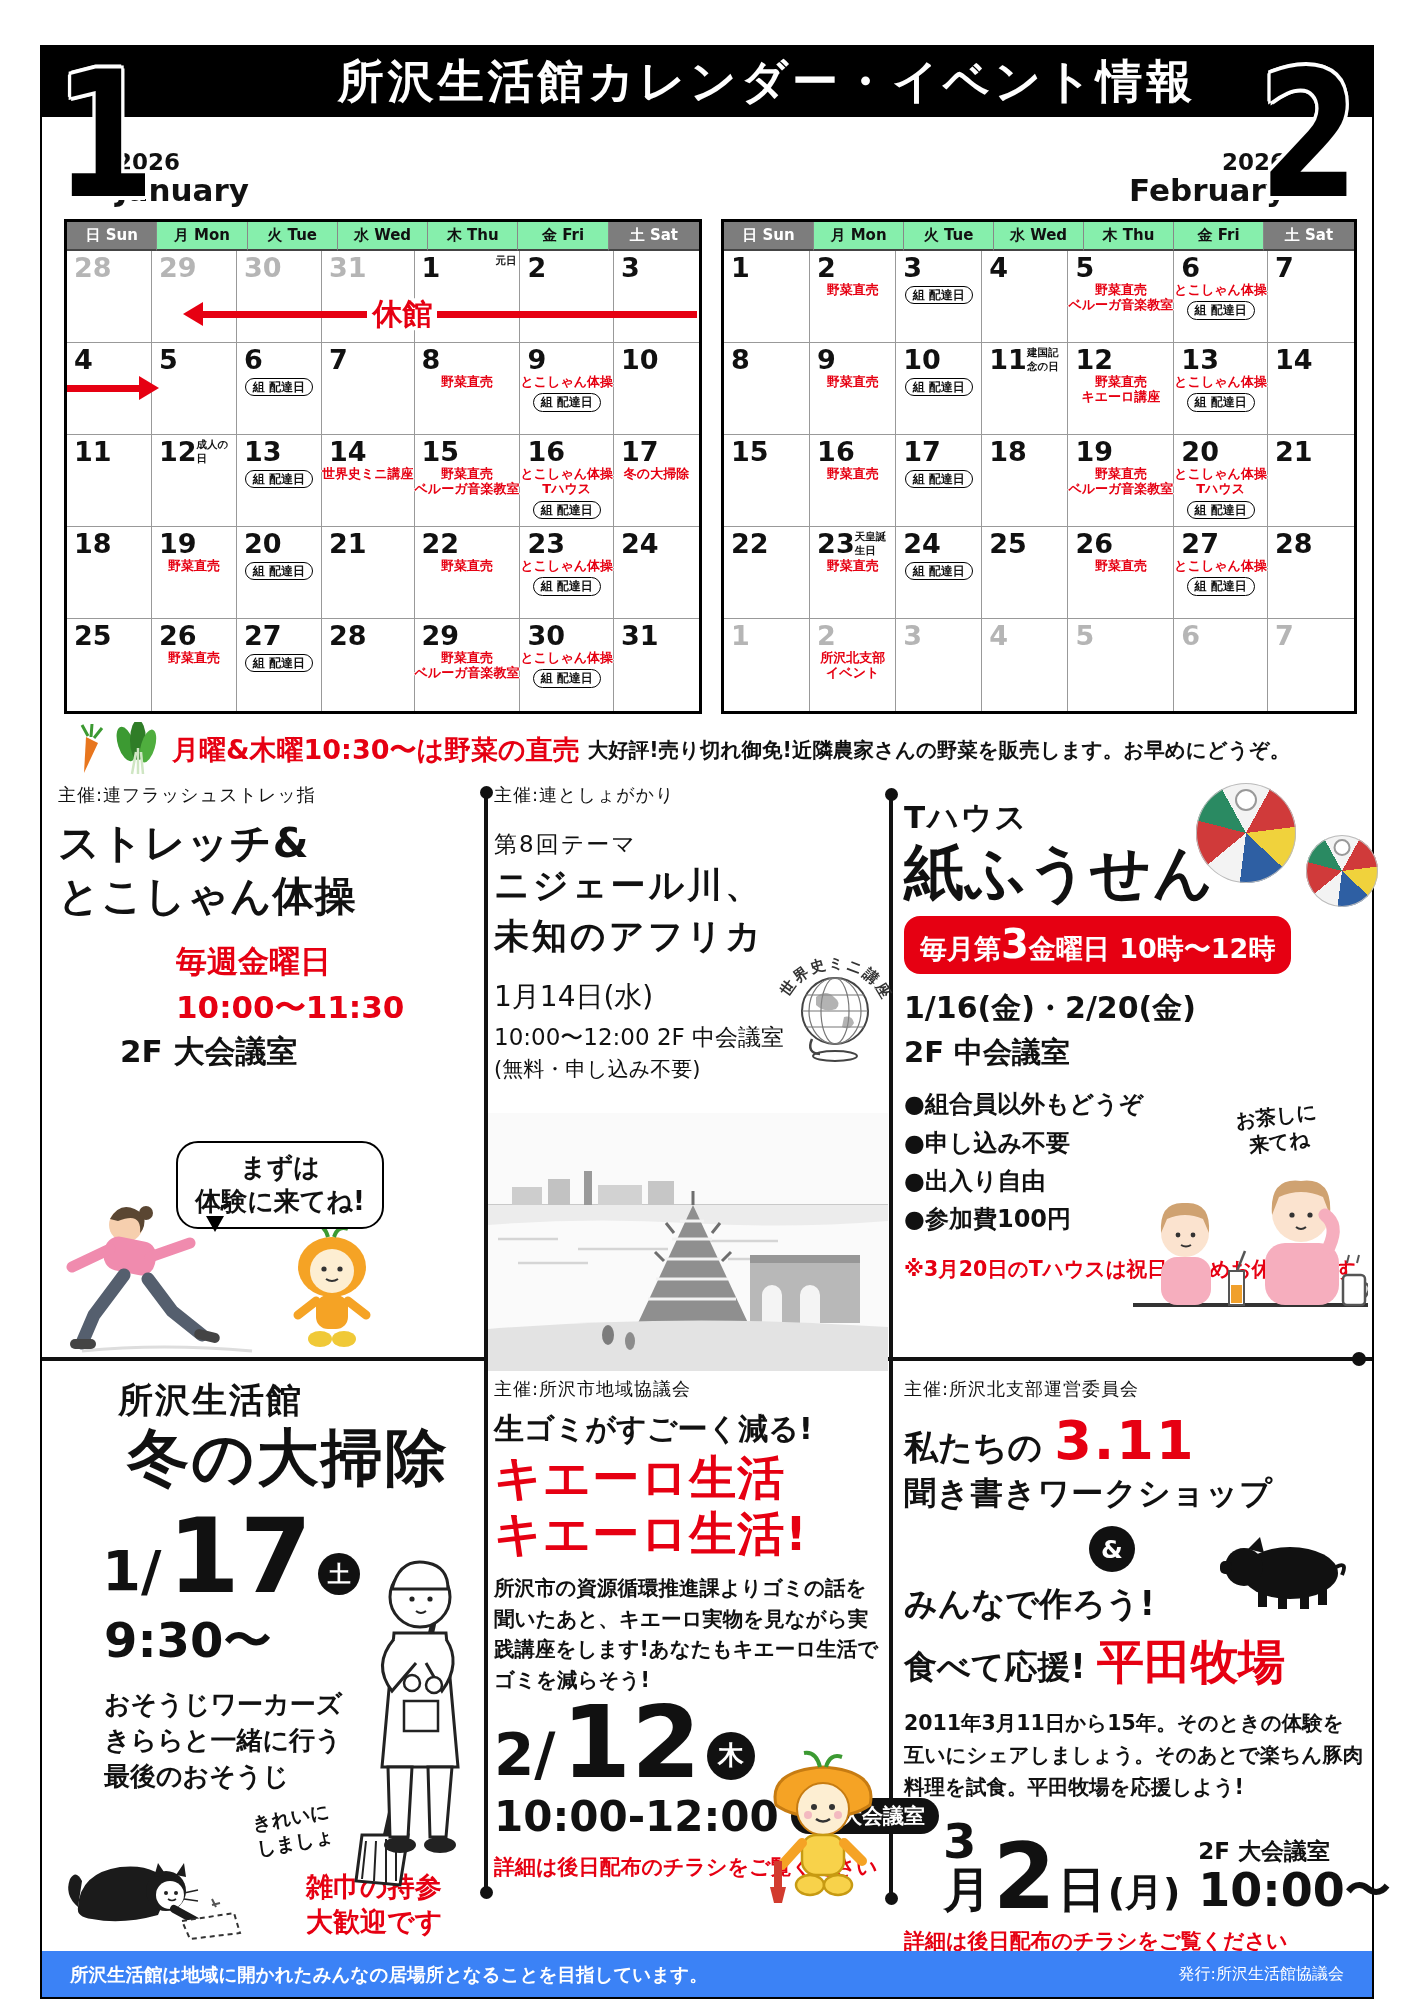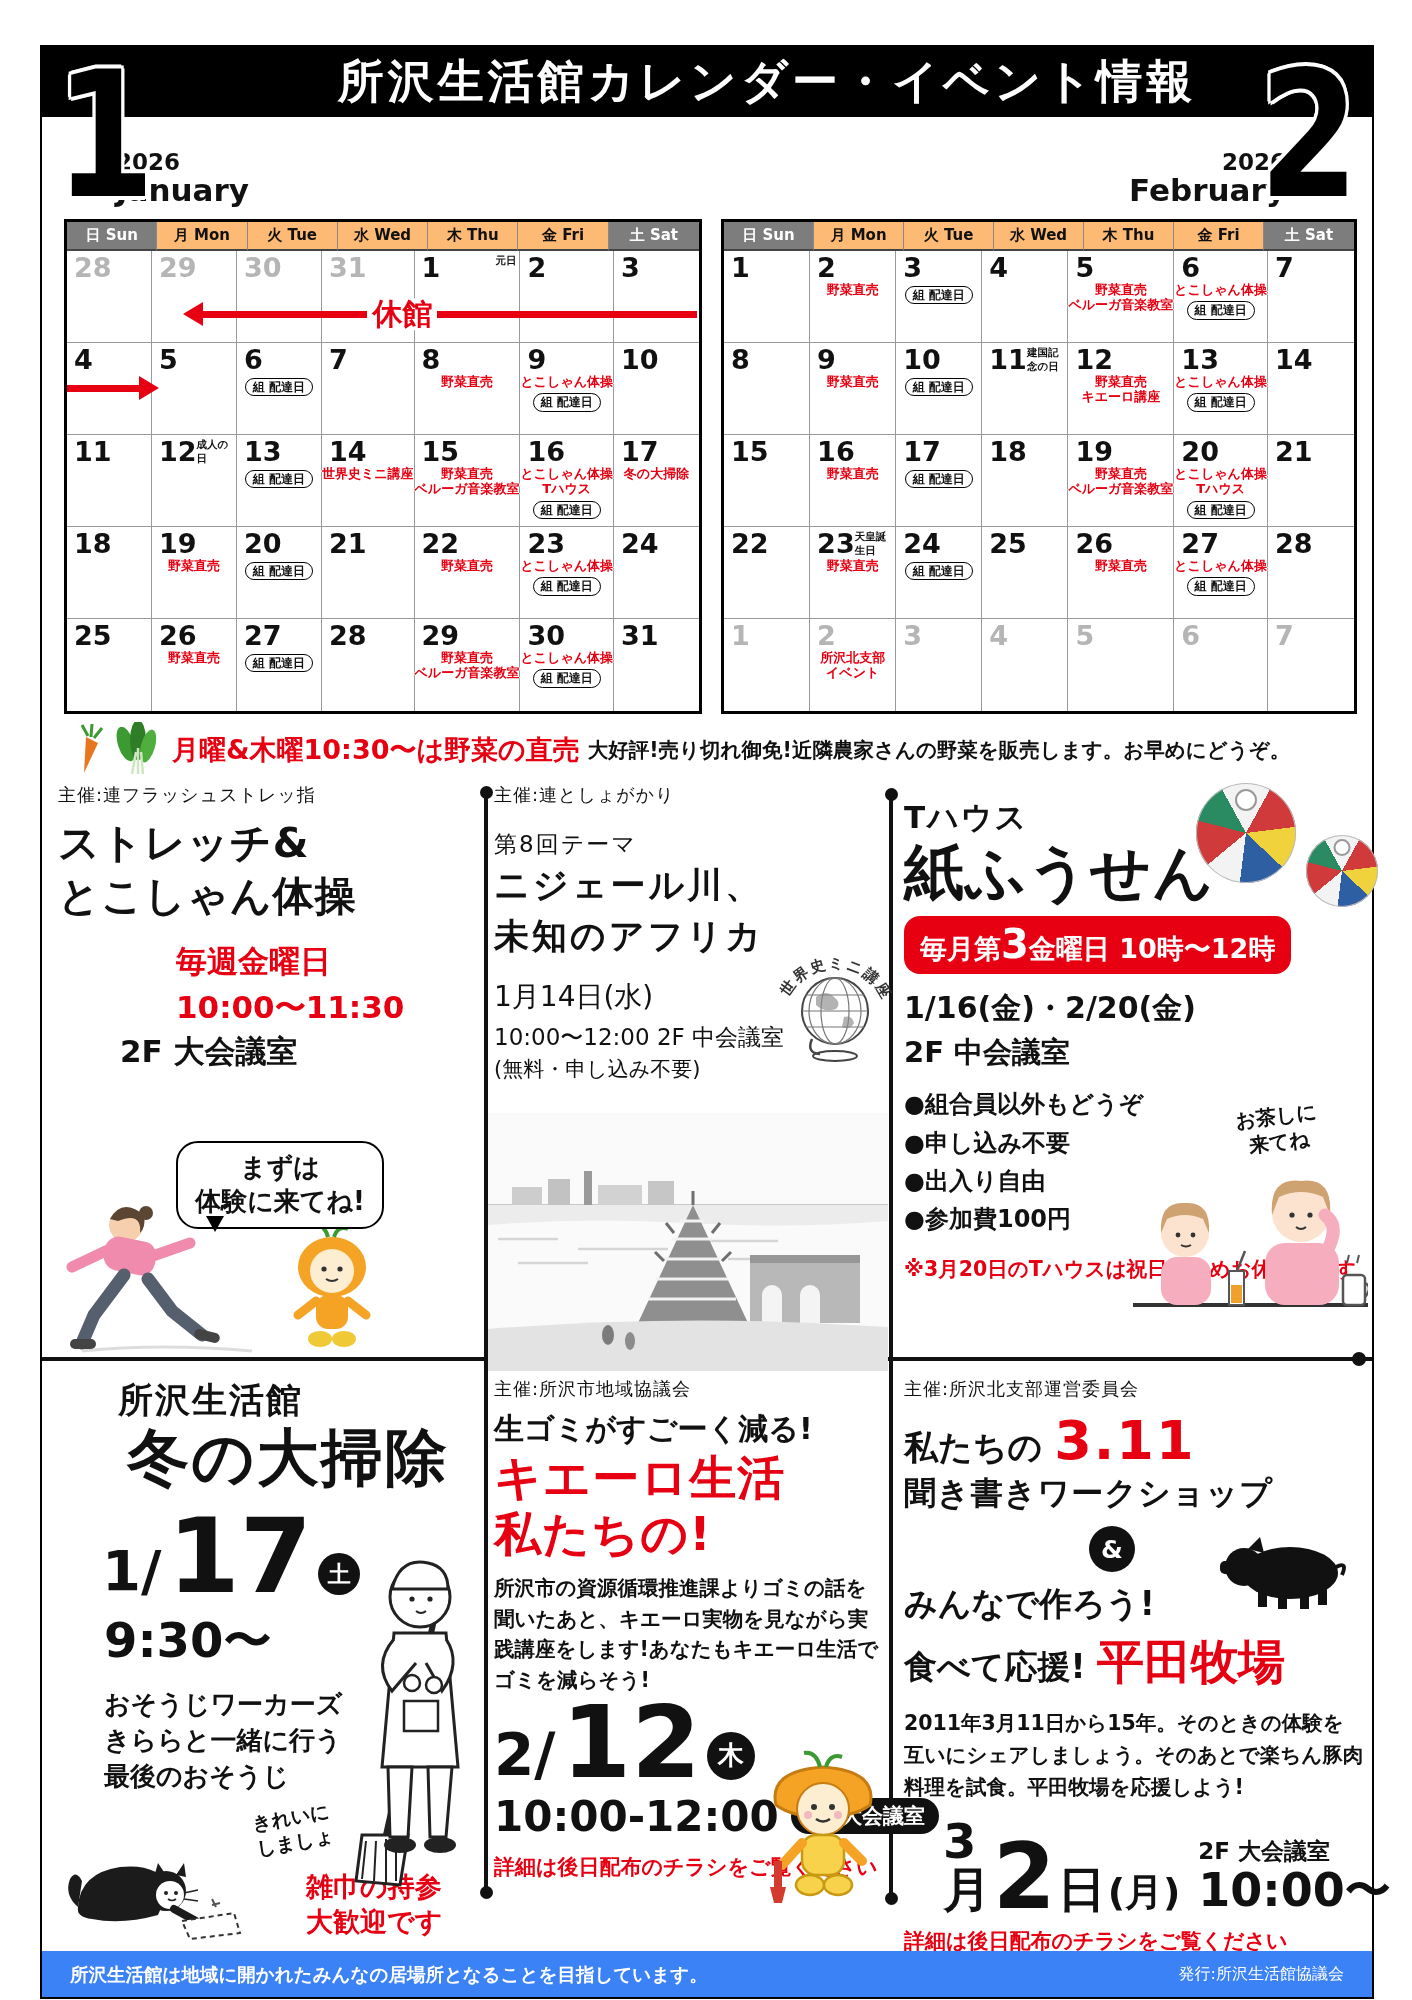--- a/index.html
+++ b/index.html
@@ -15,21 +15,21 @@
   .mlabel{position:absolute;top:103px;font-weight:900;line-height:1.05;}
   .mlabel.left{left:74px;}
   .mlabel.right{right:86px;text-align:right;}
   .mlabel .yr{font-size:23px;}
   .mlabel .mo{font-size:31px;}
   
   .calendar{position:absolute;top:172px;border:3px solid #000;background:#fff;}
   .calendar.jan{left:22px;width:632px;}
   .calendar.feb{left:679px;width:630px;}
   .cal-head{display:grid;grid-template-columns:repeat(7,1fr);}
-  .cal-hd{background:#fdba74;border-right:1px solid #888;border-bottom:2px solid #444;font-weight:bold;font-size:15px;text-align:center;padding:4px 0;}
+  .cal-hd{background:#86efac;border-right:1px solid #888;border-bottom:2px solid #444;font-weight:bold;font-size:15px;text-align:center;padding:4px 0;}
   .cal-hd:nth-child(7){border-right:none;}
   .cal-hd.sun,.cal-hd.sat{background:#7d7d7d;color:#fff;}
   .cal-body{display:grid;grid-template-columns:repeat(7,1fr);grid-auto-rows:92px;}
   .cal-cell{border-right:1px solid #999;border-bottom:1px solid #999;position:relative;}
   .cal-cell:nth-child(7n){border-right:none;}
   .cal-cell:nth-child(n+29){border-bottom:none;}
   .cal-dateline{display:flex;align-items:flex-start;}
   .cal-date{font-size:27px;font-weight:900;line-height:1;padding:3px 0 1px 7px;}
   .cal-date.out{color:#b5b5b5;}
   .cal-holiday{font-size:10.5px;font-weight:bold;margin-left:auto;padding:3px 3px 0 0;}
@@ -823,21 +823,21 @@
       <ellipse cx="58" cy="340" rx="16" ry="8" fill="#222"></ellipse>
       <ellipse cx="98" cy="340" rx="16" ry="8" fill="#222"></ellipse>
     </svg>
   </section>
 
   <section class="box box5">
     <div class="organizer">主催:所沢市地域協議会</div>
     <div class="hook">生ゴミがすごーく減る!</div>
     <div class="title">
       <div>キエーロ生活</div>
-      <div>私たちの!</div>
+      <div>キエーロ生活!</div>
     </div>
     <div class="body">所沢市の資源循環推進課よりゴミの話を聞いたあと、キエーロ実物を見ながら実践講座をします!あなたもキエーロ生活でゴミを減らそう!</div>
     <div class="dateline">
       <span class="dpre">2/</span>
       <span class="dbig">12</span>
       <span class="daycircle">木</span>
     </div>
     <div class="timeline">
       <span class="time">10:00-12:00</span>
       <span class="roompill">2F 大会議室</span>

